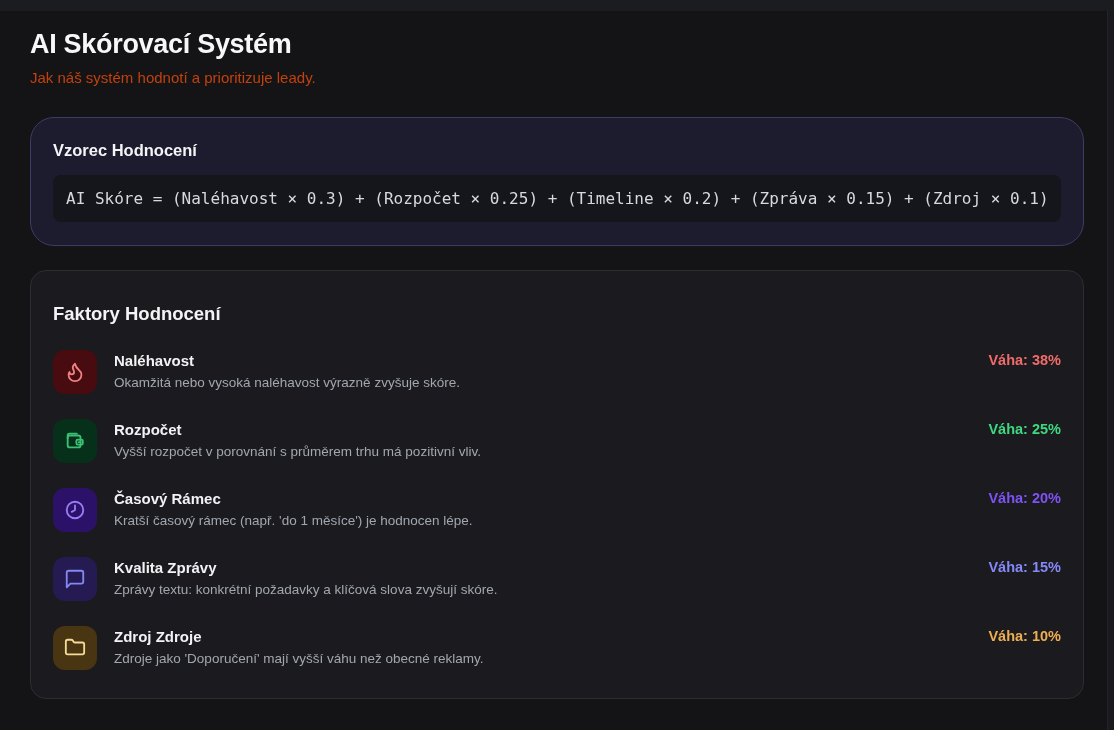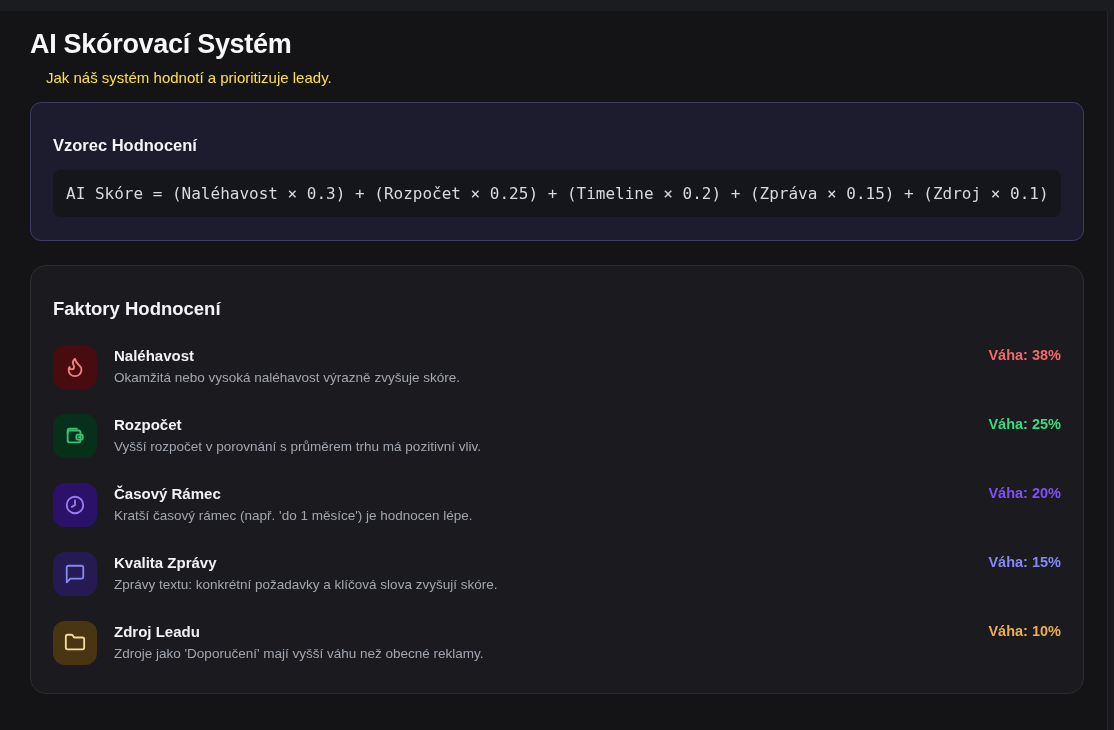--- a/index.html
+++ b/index.html
@@ -15,28 +15,28 @@
   .scroll-track {
     position: absolute; top: 11px; right: 0; bottom: 0;
     width: 7px; background: #1a1a1e; border-left: 1px solid #242429;
   }
   .content { padding: 18px 30px 0; }
 
   .page-title {
     margin: 0; font-size: 27px; font-weight: bold;
     color: #f7f7f8; letter-spacing: -0.3px; line-height: 1.15;
   }
-  .page-subtitle { margin: 9px 16px 0; font-size: 15px; color: #fde047; }
+  .page-subtitle { margin: 9px 0 0; font-size: 15px; color: #c2410c; }
 
   .formula-card {
-    margin-top: 16px;
+    margin-top: 31px;
     background: #1c1c2e;
     border: 1px solid #3c3c66;
-    border-radius: 11px;
-    padding: 33px 22px 23px;
+    border-radius: 24px;
+    padding: 23px 22px 23px;
   }
   .card-title { margin: 0; font-size: 16.5px; font-weight: bold; color: #f4f4f6; }
   .code-box {
     margin-top: 15px;
     background: #15151c;
     border-radius: 8px;
     padding: 14px 13px;
     font-family: "DejaVu Sans Mono", monospace;
     font-size: 16px;
     color: #d8d8de;
@@ -143,20 +143,20 @@
       <div class="factor-weight" style="color: rgb(132, 137, 247);">Váha: 15%</div>
     </div>
 
     <div class="factor-row">
       <div class="factor-icon" style="background-color: rgb(74, 53, 19); color: rgb(243, 220, 154);">
         <svg viewBox="0 0 24 24" fill="none" stroke="currentColor" stroke-width="2" stroke-linecap="round" stroke-linejoin="round">
           <path d="M20 19a2 2 0 0 0 2-2V8a2 2 0 0 0-2-2h-7.9a2 2 0 0 1-1.69-.9l-.81-1.2A2 2 0 0 0 7.93 3H4a2 2 0 0 0-2 2v12a2 2 0 0 0 2 2Z"></path>
         </svg>
       </div>
       <div class="factor-text">
-        <div class="factor-name">Zdroj Leadu</div>
+        <div class="factor-name">Zdroj Zdroje</div>
         <div class="factor-desc">Zdroje jako 'Doporučení' mají vyšší váhu než obecné reklamy.</div>
       </div>
       <div class="factor-weight" style="color: rgb(237, 174, 82);">Váha: 10%</div>
     </div>
 
   </section>
 </div>
 
 </body></html>

